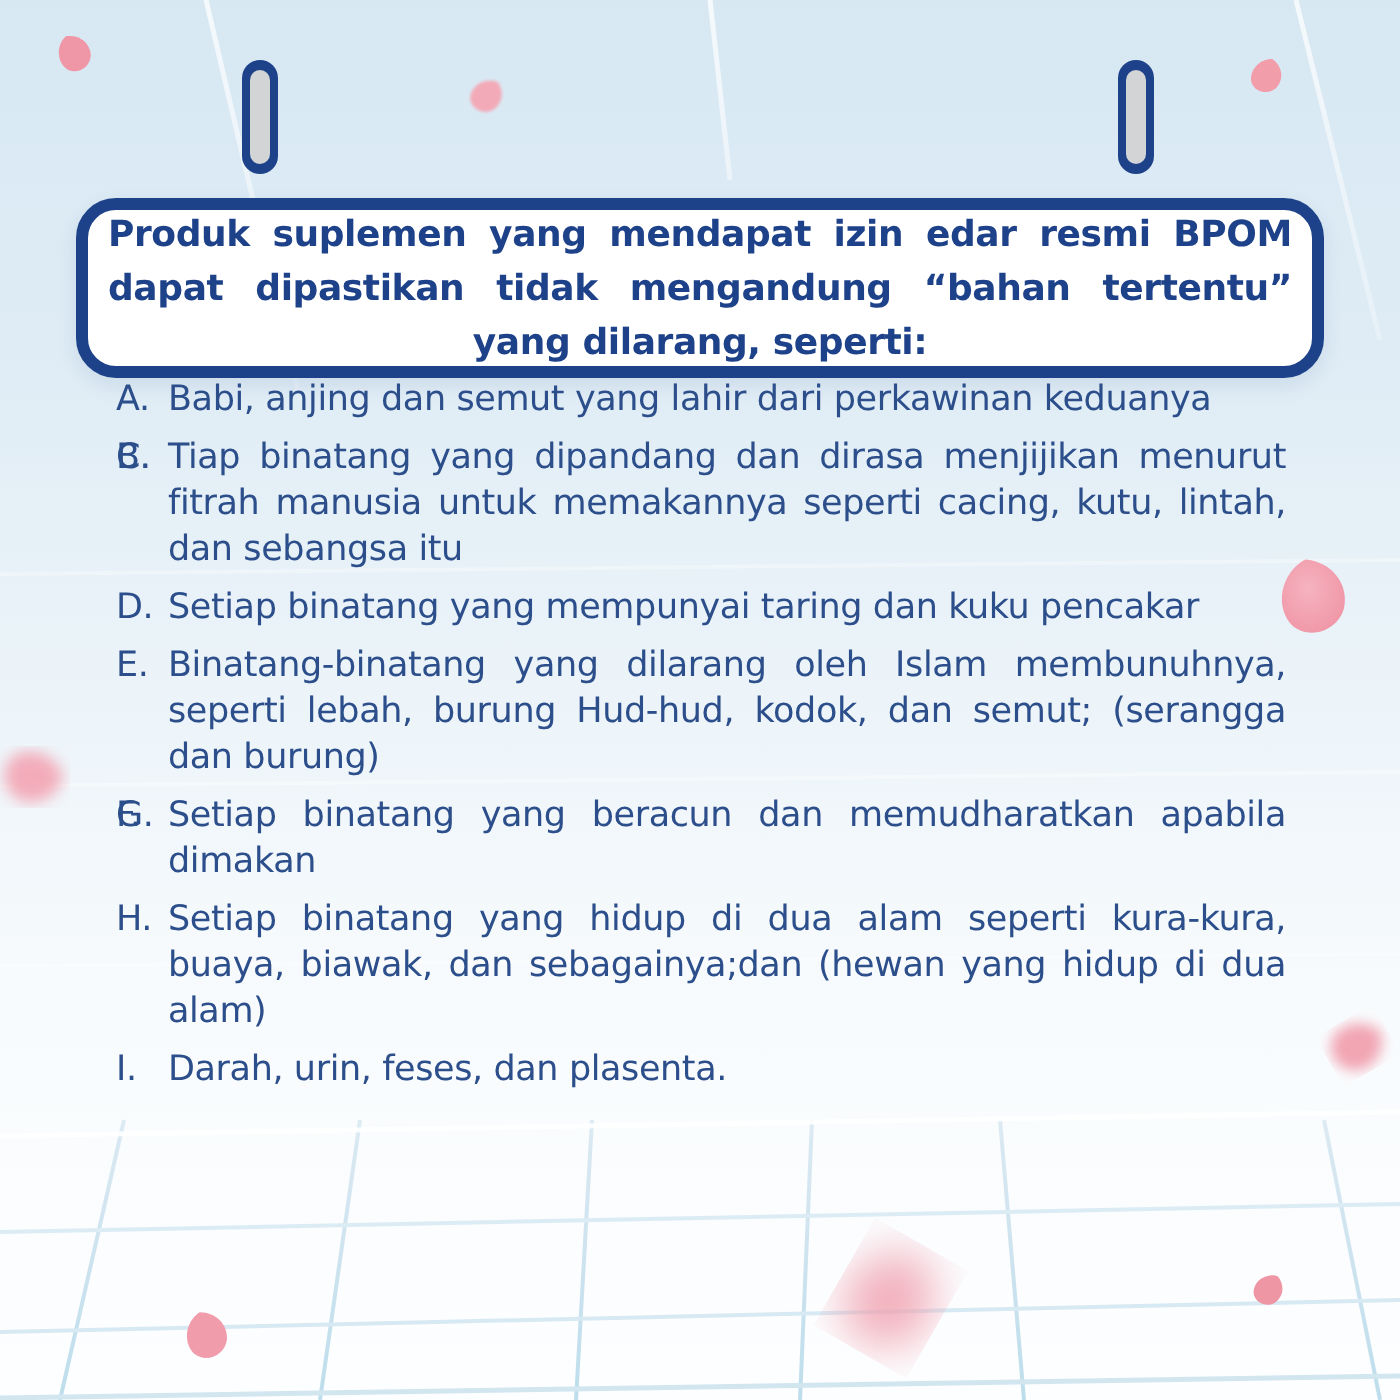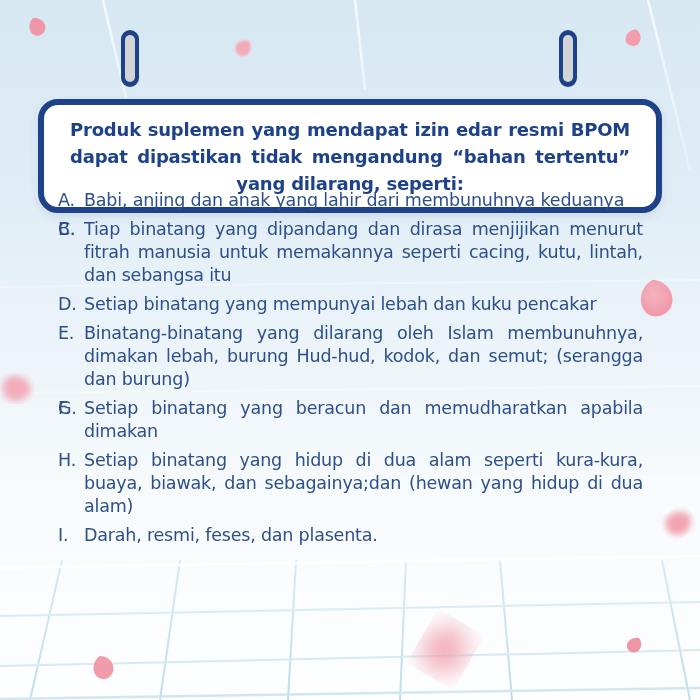--- a/index.html
+++ b/index.html
@@ -15,27 +15,27 @@
   body{
     position:relative;
     overflow:hidden;
     font-family:"DejaVu Sans","Liberation Sans",sans-serif;
     background:linear-gradient(180deg,var(--bg-top) 0%,#dfecf5 25%,#ecf4f9 50%,#f8fbfd 72%,var(--bg-bottom) 100%);
   }
   .decor{
     position:absolute;inset:0;width:700px;height:700px;pointer-events:none;
   }
   .header-card{
-    position:absolute;left:38px;top:62px;width:624px;height:114px;
+    position:absolute;left:38px;top:62px;width:624px;height:90px;
     background:#ffffff;
     border:6px solid var(--primary-blue);
     border-radius:20px;
     box-shadow:0 4px 10px rgba(30,66,137,0.10);
     display:flex;align-items:center;
-    padding:10px 26px;
+    padding:10px 10px;
     z-index:2;
     margin-top:37px;
   }
   .header-text{
     width:100%;
     color:var(--primary-blue);
     font-weight:bold;
     font-size:18px;
     line-height:27px;
     text-align:justify;
@@ -152,45 +152,45 @@
   <div class="pin-inner"></div>
 </div>
 
 <div class="header-card">
   <div class="header-text">Produk suplemen yang mendapat izin edar resmi BPOM dapat dipastikan tidak mengandung “bahan tertentu” yang dilarang, seperti:</div>
 </div>
 
 <div class="list">
     <div class="item">
     <span class="label">A.</span>
-    <span class="text">Babi, anjing dan anak yang lahir dari membunuhnya keduanya</span>
+    <span class="text">Babi, anjing dan semut yang lahir dari perkawinan keduanya</span>
   </div>
     <div class="item">
     <span class="label">B.</span>
   </div>
     <div class="item">
     <span class="label">C.</span>
     <span class="text">Tiap binatang yang dipandang dan dirasa menjijikan menurut fitrah manusia untuk memakannya seperti cacing, kutu, lintah, dan sebangsa itu</span>
   </div>
     <div class="item">
     <span class="label">D.</span>
-    <span class="text">Setiap binatang yang mempunyai lebah dan kuku pencakar</span>
+    <span class="text">Setiap binatang yang mempunyai taring dan kuku pencakar</span>
   </div>
     <div class="item">
     <span class="label">E.</span>
-    <span class="text">Binatang-binatang yang dilarang oleh Islam membunuhnya, dimakan lebah, burung Hud-hud, kodok, dan semut; (serangga dan burung)</span>
+    <span class="text">Binatang-binatang yang dilarang oleh Islam membunuhnya, seperti lebah, burung Hud-hud, kodok, dan semut; (serangga dan burung)</span>
   </div>
     <div class="item">
     <span class="label">F.</span>
   </div>
     <div class="item">
     <span class="label">G.</span>
     <span class="text">Setiap binatang yang beracun dan memudharatkan apabila dimakan</span>
   </div>
     <div class="item">
     <span class="label">H.</span>
     <span class="text">Setiap binatang yang hidup di dua alam seperti kura-kura, buaya, biawak, dan sebagainya;dan (hewan yang hidup di dua alam)</span>
   </div>
     <div class="item">
     <span class="label">I.</span>
-    <span class="text">Darah, resmi, feses, dan plasenta.</span>
+    <span class="text">Darah, urin, feses, dan plasenta.</span>
   </div>
   </div>
 
 </body></html>

